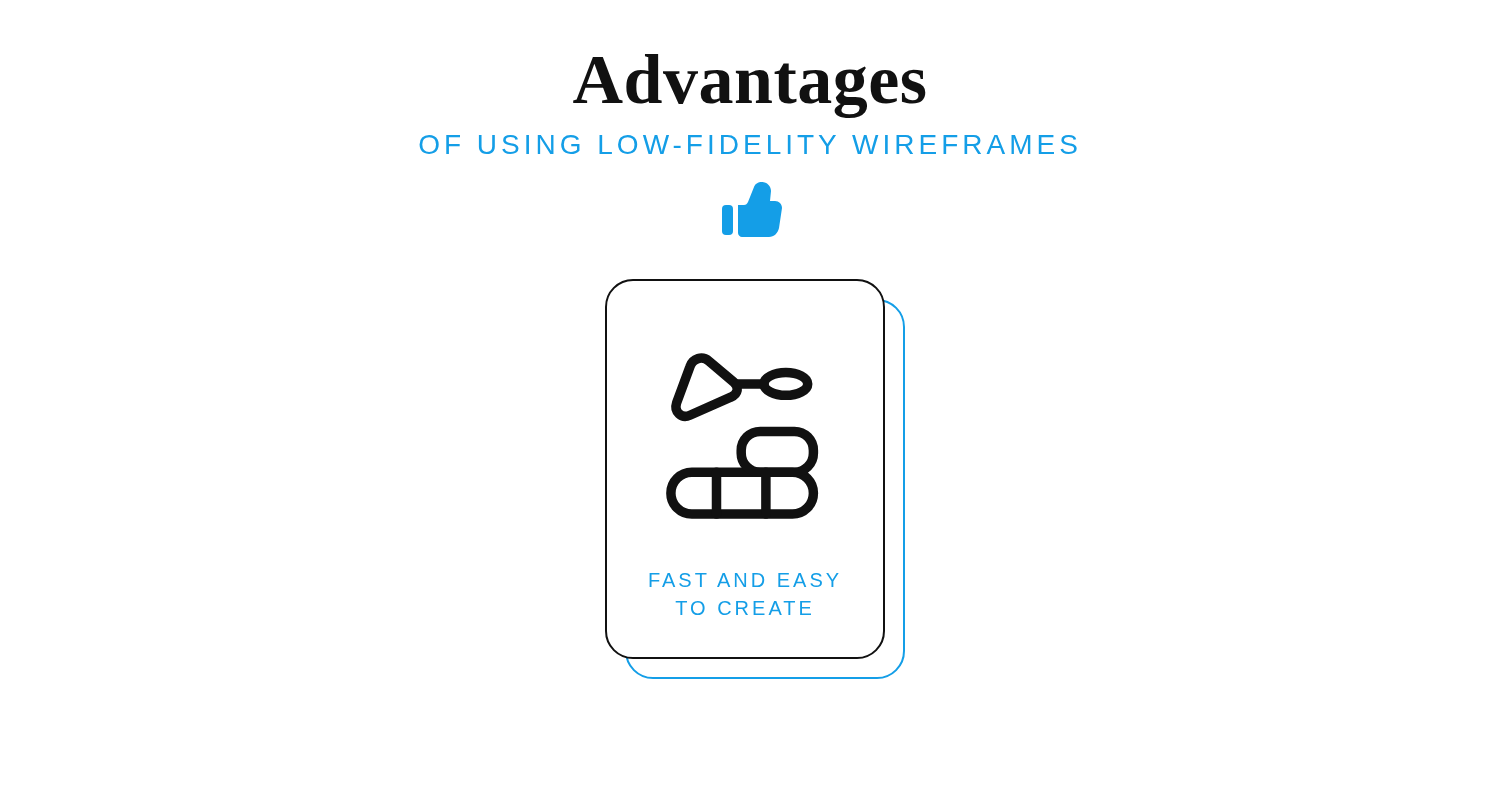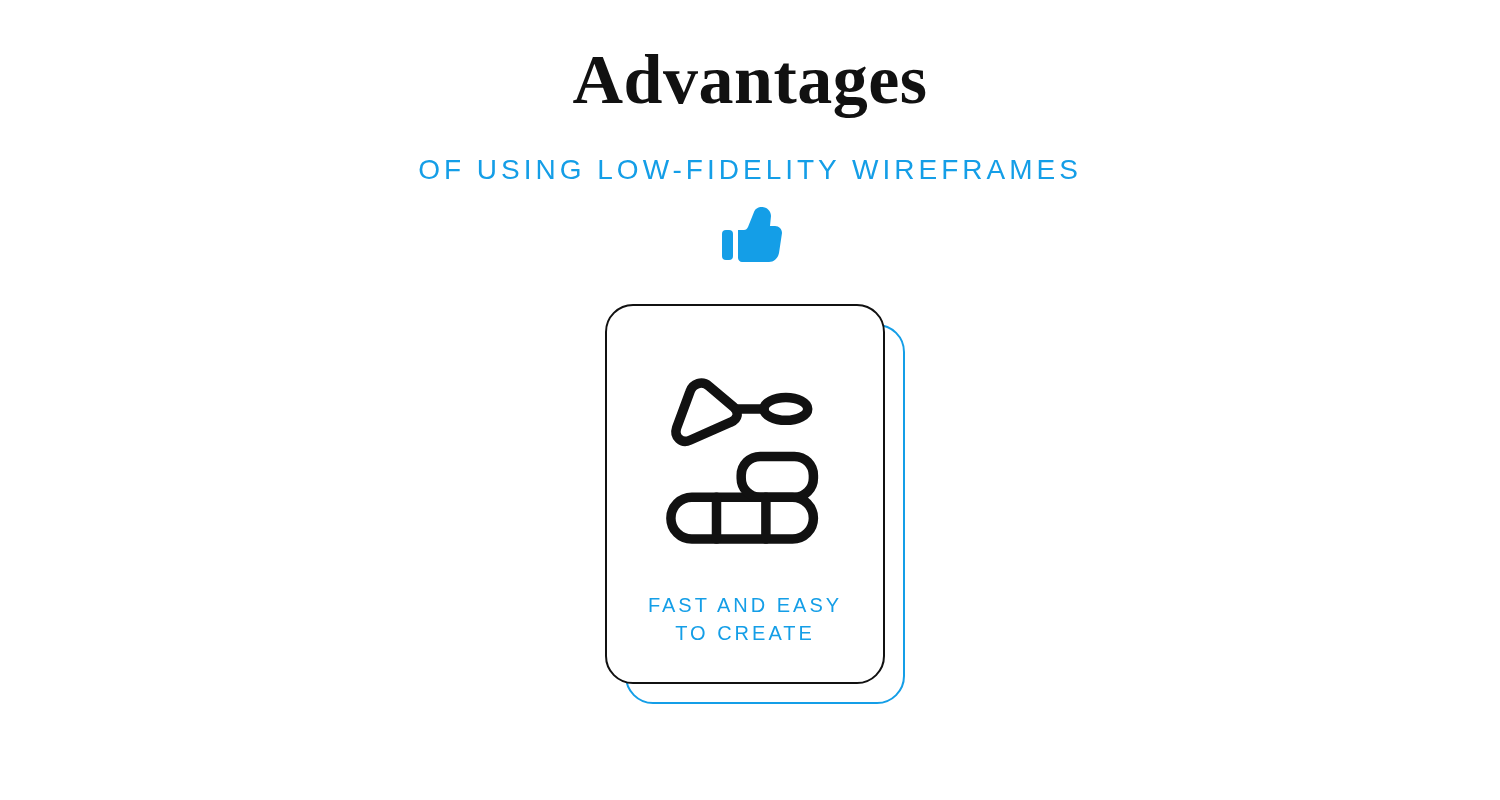--- a/index.html
+++ b/index.html
@@ -20,21 +20,21 @@
     color: #111;
     letter-spacing: 0.5px;
     text-align: right;
   }
   .subtitle {
     font-size: 28px;
     font-weight: 400;
     letter-spacing: 4px;
     color: #149EE7;
     text-align: right;
-    margin-top: 34px;
+    margin-top: 9px;
     text-transform: uppercase;
   }
   .thumb-wrap {
     margin-top: 20px;
     margin-bottom: 30px;
   }
   .thumb { display:block; }
   .cards {
     display: flex;
     gap: 55px;

